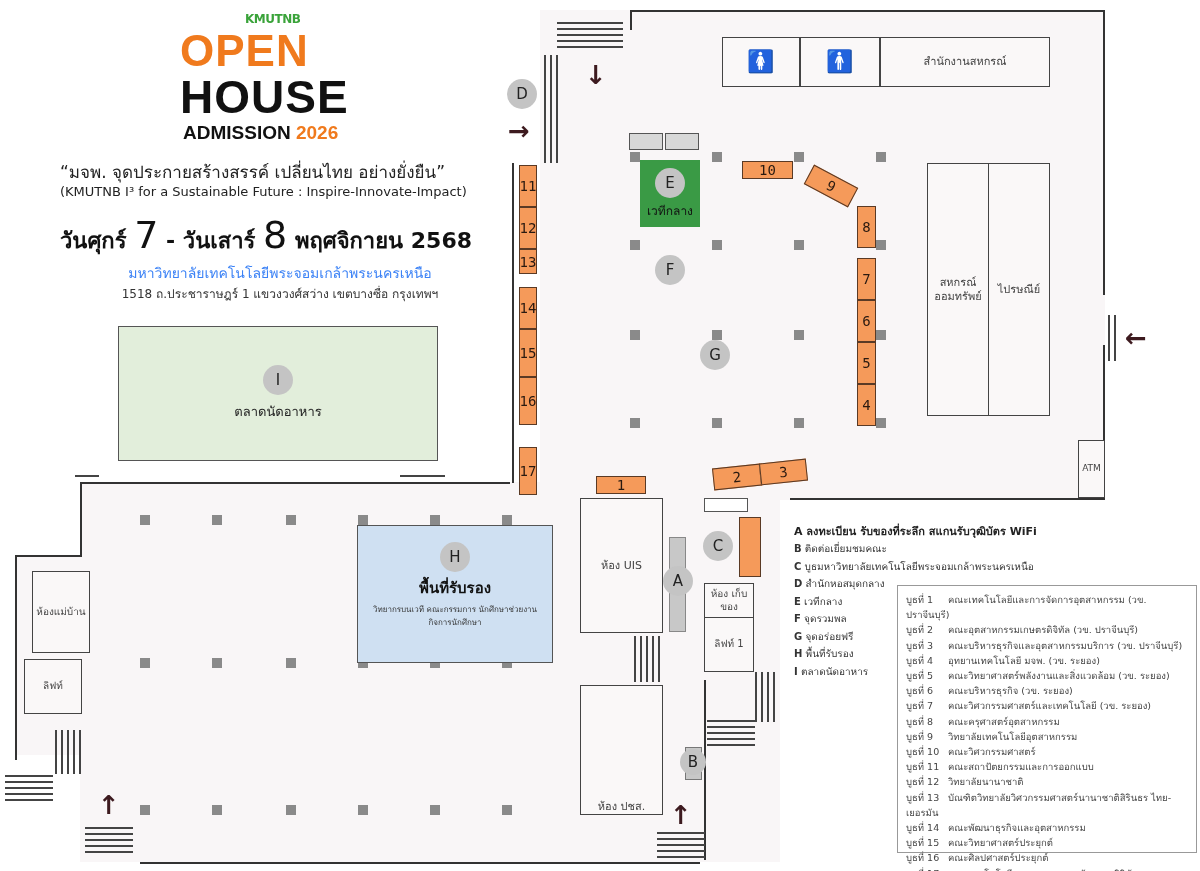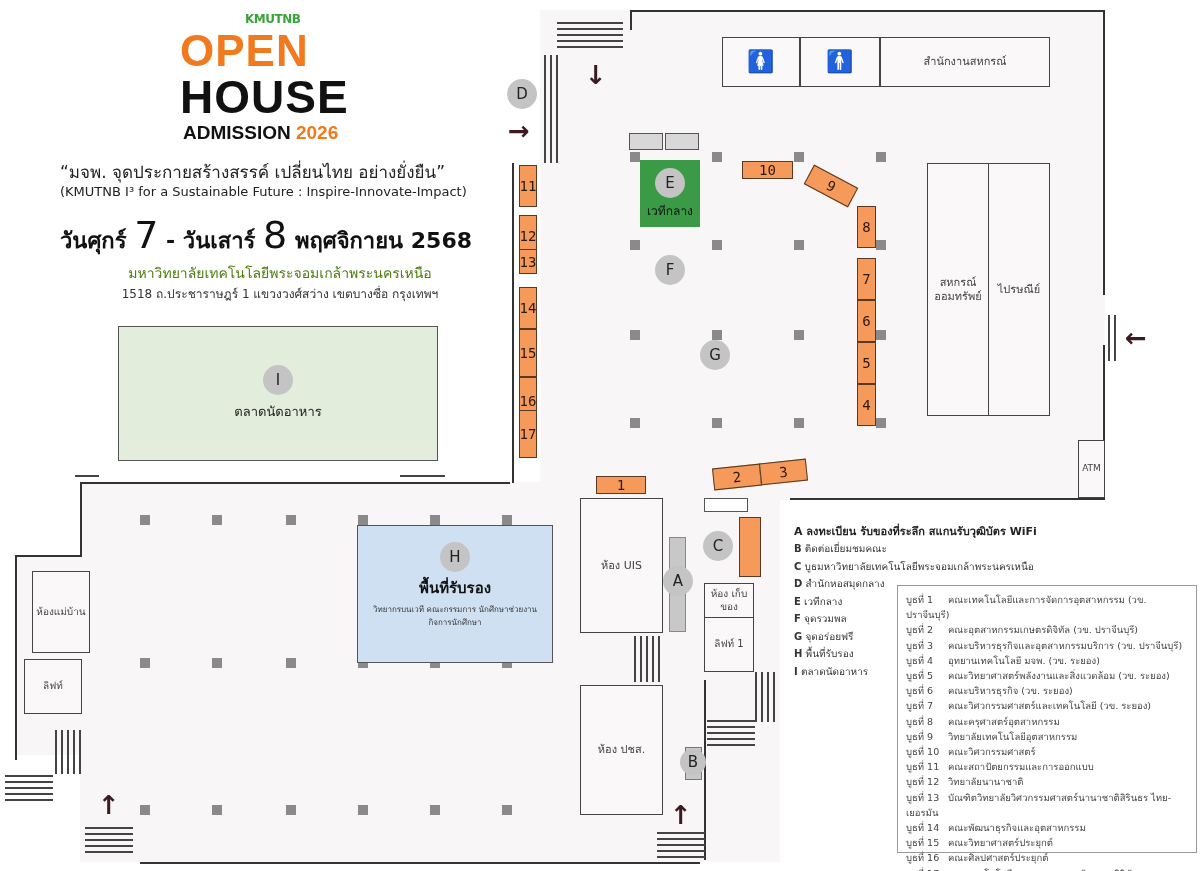--- a/index.html
+++ b/index.html
@@ -20,21 +20,21 @@
   
   .logo-kmutnb { position: absolute; left: 245px; top: 12px; font-size: 12px; font-weight: bold; color: #3aa33a; letter-spacing: -0.5px; }
   .logo-open { position: absolute; left: 180px; top: 26px; font-size: 44px; font-weight: bold; color: #f07a1d; letter-spacing: 1px; font-family: "Liberation Sans", sans-serif; }
   .logo-house { position: absolute; left: 180px; top: 70px; font-size: 46px; font-weight: bold; color: #111; letter-spacing: 1px; font-family: "Liberation Sans", sans-serif; }
   .logo-admission { position: absolute; left: 183px; top: 122px; font-size: 19px; font-weight: bold; color: #111; font-family: "Liberation Sans", sans-serif; }
   .logo-year { color: #f07a1d; }
   .slogan-th { position: absolute; left: 60px; top: 158px; width: 440px; font-size: 17px; color: #222; }
   .slogan-en { position: absolute; left: 60px; top: 184px; width: 440px; font-size: 13px; color: #222; }
   .date-line { position: absolute; left: 60px; top: 213px; width: 440px; font-size: 22px; font-weight: bold; color: #111; }
   .date-line .big { font-size: 38px; font-weight: normal; }
-  .uni-name { position: absolute; left: 60px; top: 262px; width: 440px; text-align: center; font-size: 14px; color: #4d7c0f; }
+  .uni-name { position: absolute; left: 60px; top: 262px; width: 440px; text-align: center; font-size: 14px; color: #3b82f6; }
   .uni-addr { position: absolute; left: 60px; top: 284px; width: 440px; text-align: center; font-size: 12px; color: #333; }
 
   .legend-a { position: absolute; left: 794px; top: 522px; font-size: 11px; font-weight: bold; color: #222; }
   .legend-list { position: absolute; left: 794px; top: 540px; font-size: 10px; color: #333; line-height: 17.5px; }
   .legend-list .k { font-weight: bold; }
   .booth-list { position: absolute; left: 897px; top: 585px; width: 300px; height: 268px; border: 1px solid #999; background: #fff; padding: 6px 8px; font-size: 9.5px; color: #444; line-height: 15.2px; }
   .booth-list .num { display: inline-block; width: 42px; }
 </style>
 </head>
 <body>
@@ -163,21 +163,21 @@
 
 <div class="abs" style="left:357px;top:525px;width:196px;height:138px;background:#cfe0f2;border:1.5px solid #555;display:flex;flex-direction:column;align-items:center;padding-top:16px;gap:4px;">
   <div class="marker" style="position:static;">H</div>
   <span style="font-size:15px;font-weight:bold;color:#111;">พื้นที่รับรอง</span>
   <span style="font-size:8px;color:#333;text-align:center;width:170px;line-height:1.6;">วิทยากรบนเวที คณะกรรมการ นักศึกษาช่วยงาน กิจการนักศึกษา</span>
 </div>
 
 <div class="room" style="left:580px;top:498px;width:83px;height:135px;">
   <span>ห้อง UIS</span>
 </div>
-<div class="room" style="left:580px;top:685px;width:83px;height:130px;">
+<div class="room" style="left:580px;top:685px;width:83px;height:130px;align-items:flex-end;">
   <span>ห้อง ปชส.</span>
 </div>
 <div class="room" style="left:704px;top:583px;width:50px;height:35px;font-size:10px;">
   <span>ห้อง เก็บของ</span>
 </div>
 <div class="room" style="left:704px;top:617px;width:50px;height:55px;font-size:10px;">
   <span>ลิฟท์ 1</span>
 </div>
 <div class="room" style="left:32px;top:571px;width:58px;height:82px;font-size:10px;">
   <span>ห้องแม่บ้าน</span>
@@ -202,26 +202,26 @@
 <div class="booth" style="left:760px;top:461px;width:47px;height:22px;transform:rotate(-6deg);">3</div>
 <div class="booth" style="left:739px;top:517px;width:22px;height:60px;"></div>
 <div class="booth" style="left:857px;top:384px;width:19px;height:42px;">4</div>
 <div class="booth" style="left:857px;top:342px;width:19px;height:42px;">5</div>
 <div class="booth" style="left:857px;top:300px;width:19px;height:42px;">6</div>
 <div class="booth" style="left:857px;top:258px;width:19px;height:42px;">7</div>
 <div class="booth" style="left:857px;top:206px;width:19px;height:42px;">8</div>
 <div class="booth" style="left:806px;top:175px;width:50px;height:22px;transform:rotate(28deg);">9</div>
 <div class="booth" style="left:742px;top:161px;width:51px;height:18px;">10</div>
 <div class="booth" style="left:519px;top:165px;width:18px;height:42px;">11</div>
-<div class="booth" style="left:519px;top:207px;width:18px;height:42px;margin-top:8px;">12</div>
+<div class="booth" style="left:519px;top:207px;width:18px;height:42px;">12</div>
 <div class="booth" style="left:519px;top:249px;width:18px;height:25px;">13</div>
 <div class="booth" style="left:519px;top:287px;width:18px;height:42px;">14</div>
 <div class="booth" style="left:519px;top:329px;width:18px;height:48px;">15</div>
 <div class="booth" style="left:519px;top:377px;width:18px;height:48px;">16</div>
-<div class="booth" style="left:519px;top:410px;width:18px;height:48px;">17</div>
+<div class="booth" style="left:519px;top:447px;width:18px;height:48px;">17</div>
 
 <div class="legend-a">A ลงทะเบียน รับของที่ระลึก สแกนรับวุฒิบัตร WiFi</div>
 <div class="legend-list">
   <div><span class="k">B</span> <span>ติดต่อเยี่ยมชมคณะ</span></div>
   <div><span class="k">C</span> <span>บูธมหาวิทยาลัยเทคโนโลยีพระจอมเกล้าพระนครเหนือ</span></div>
   <div><span class="k">D</span> <span>สำนักหอสมุดกลาง</span></div>
   <div><span class="k">E</span> <span>เวทีกลาง</span></div>
   <div><span class="k">F</span> <span>จุดรวมพล</span></div>
   <div><span class="k">G</span> <span>จุดอร่อยฟรี</span></div>
   <div><span class="k">H</span> <span>พื้นที่รับรอง</span></div>

